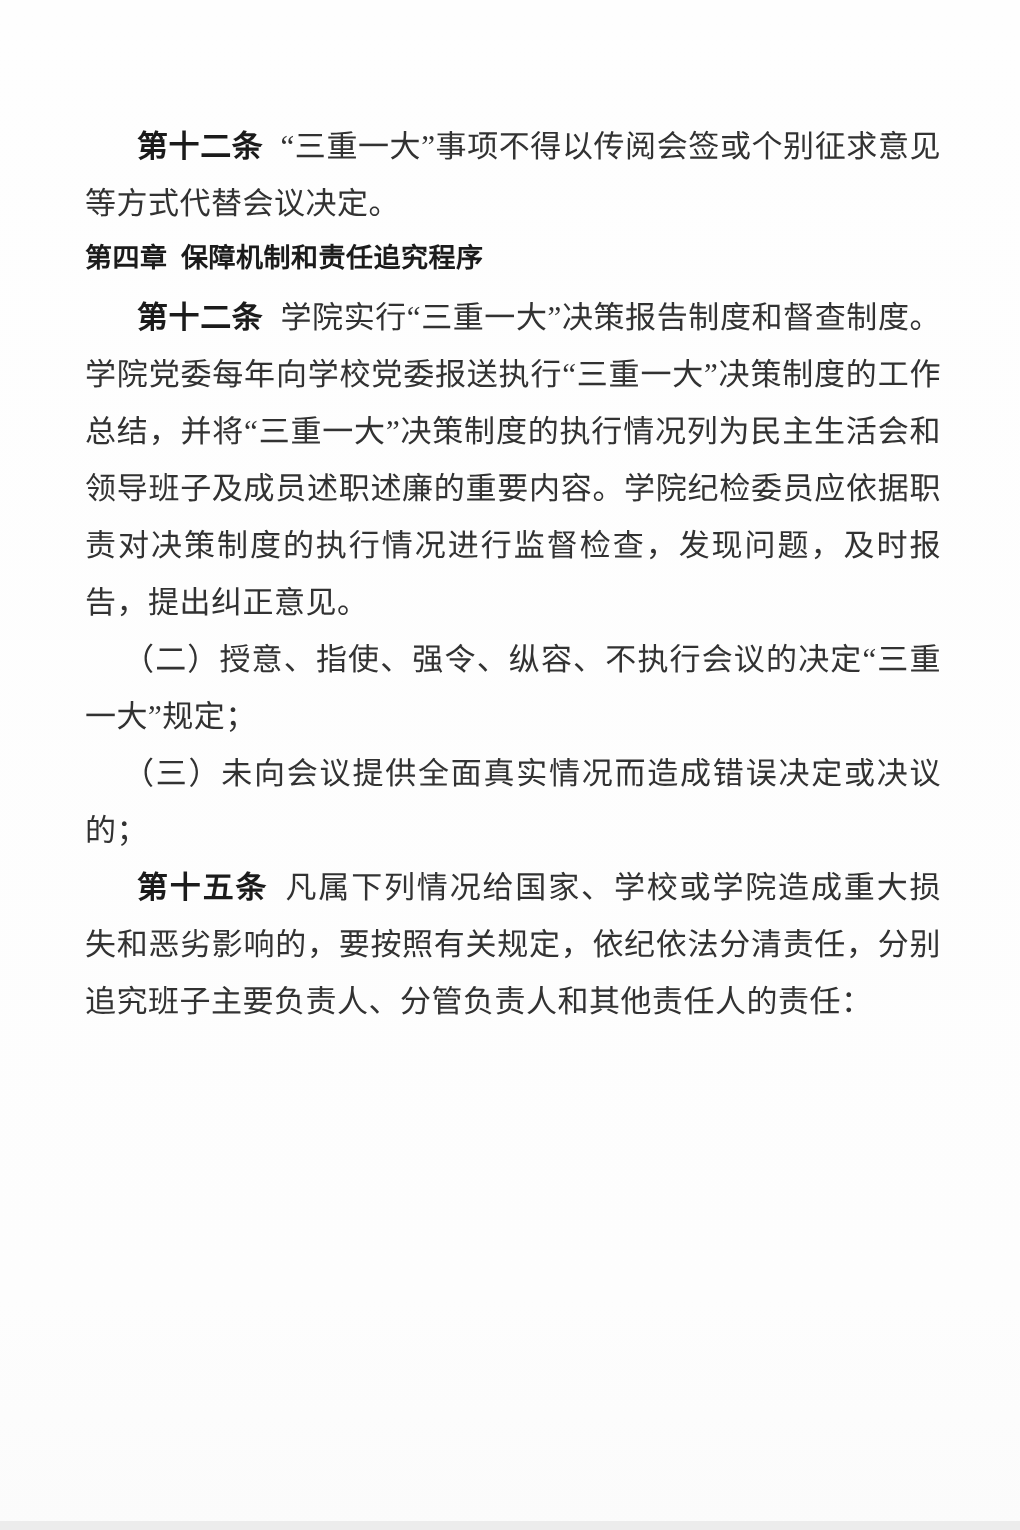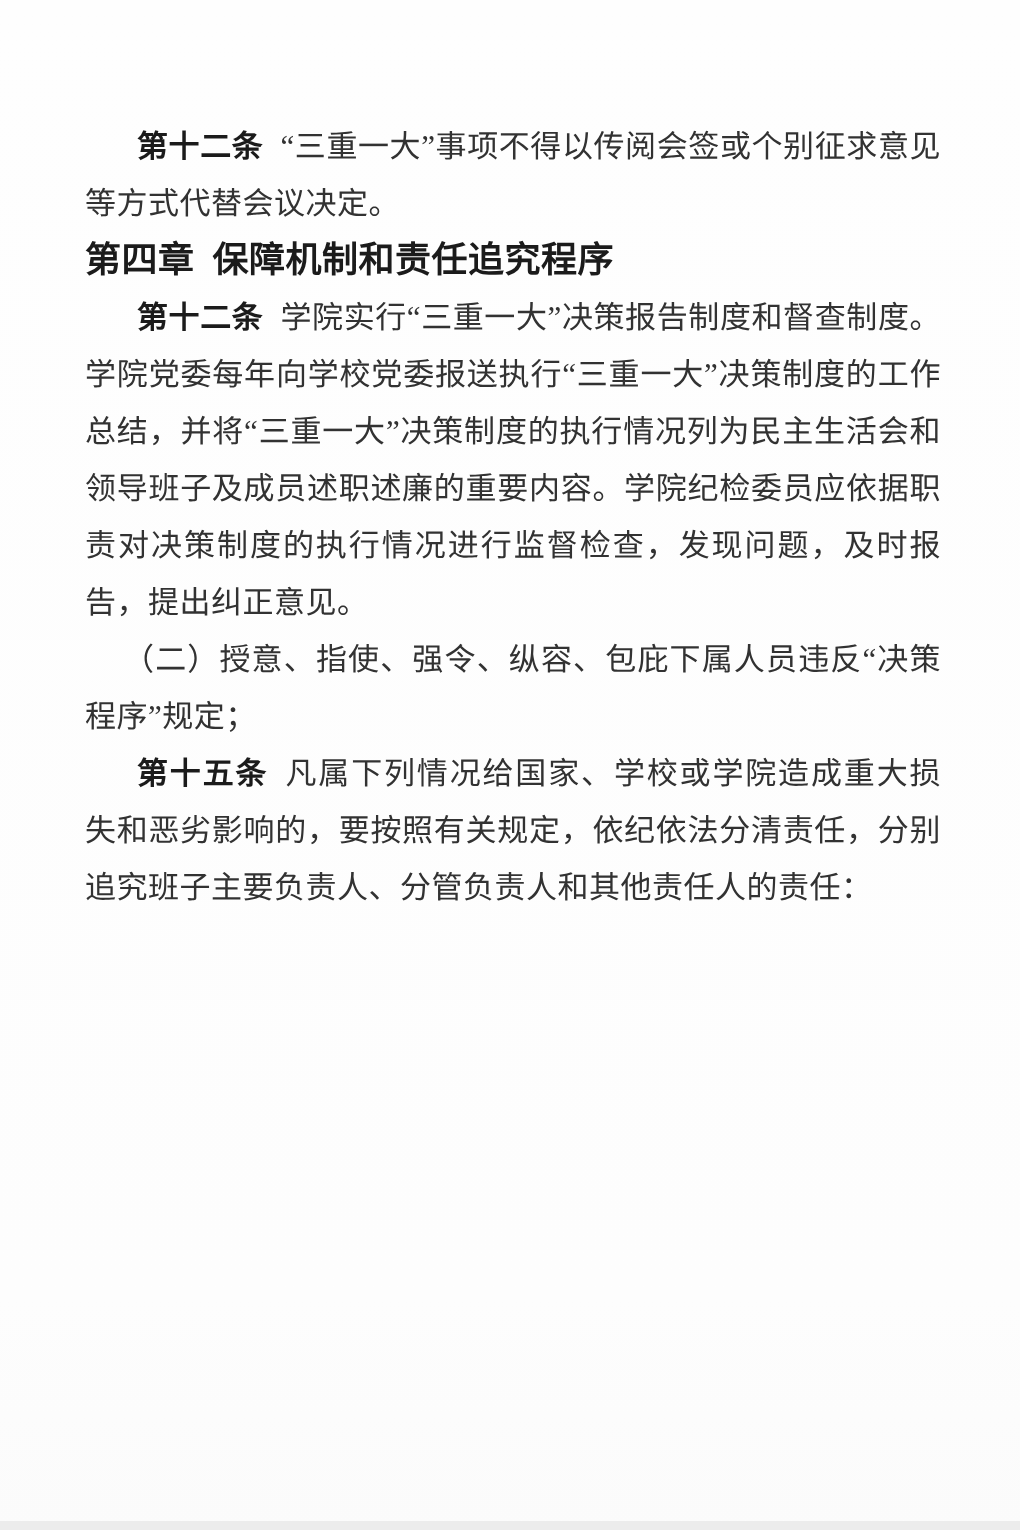--- a/index.html
+++ b/index.html
@@ -39,22 +39,22 @@
   p.article {
     text-indent: 52px;
   }
   p.item {
     text-indent: 38px;
   }
   p.chapter {
     text-indent: 0;
     font-weight: 700;
     color: #1b1b1b;
-    font-family: Liberation Serif, serif;
-    font-size: 36px;
+    font-family: Liberation Mono, monospace;
+    font-size: 27px;
   }
   .lead {
     font-weight: 700;
     color: #1b1b1b;
     margin-right: 0.55em;
   }
   .chapter .lead {
     margin-right: 0.5em;
     color: #1b1b1b;
   }
@@ -74,22 +74,23 @@
   <div class="doc-body">
 
     <p class="para article"><b class="lead">第十二条</b><span>“三重一大”事项不得以传阅会签或个别征求意见等方式代替会议决定。</span></p>
 
     <p class="para chapter"><b class="lead">第四章</b><span>保障机制和责任追究程序</span></p>
 
     <p class="para article"><b class="lead">第十二条</b><span>学院实行“三重一大”决策报告制度和督查制度。学院党委每年向学校党委报送执行“三重一大”决策制度的工作总结，并将“三重一大”决策制度的执行情况列为民主生活会和领导班子及成员述职述廉的重要内容。学院纪检委员应依据职责对决策制度的执行情况进行监督检查，发现问题，及时报告，提出纠正意见。</span></p>
 
 
 
-    <p class="para item"><span>（二）授意、指使、强令、纵容、包庇下属人员违反“决策程序”规定；</span></p>
+    <p class="para item"><span>（二）授意、指使、强令、纵容、不执行会议的决定“三重一大”规定；</span></p>
 
+    <p class="para item"><span>（三）未向会议提供全面真实情况而造成错误决定或决议的；</span></p>
 
 
 
 
     <p class="para article"><b class="lead">第十五条</b><span>凡属下列情况给国家、学校或学院造成重大损失和恶劣影响的，要按照有关规定，依纪依法分清责任，分别追究班子主要负责人、分管负责人和其他责任人的责任：</span></p>
 
   </div>
 
   <div class="bottom-strip"></div>
 </div>

